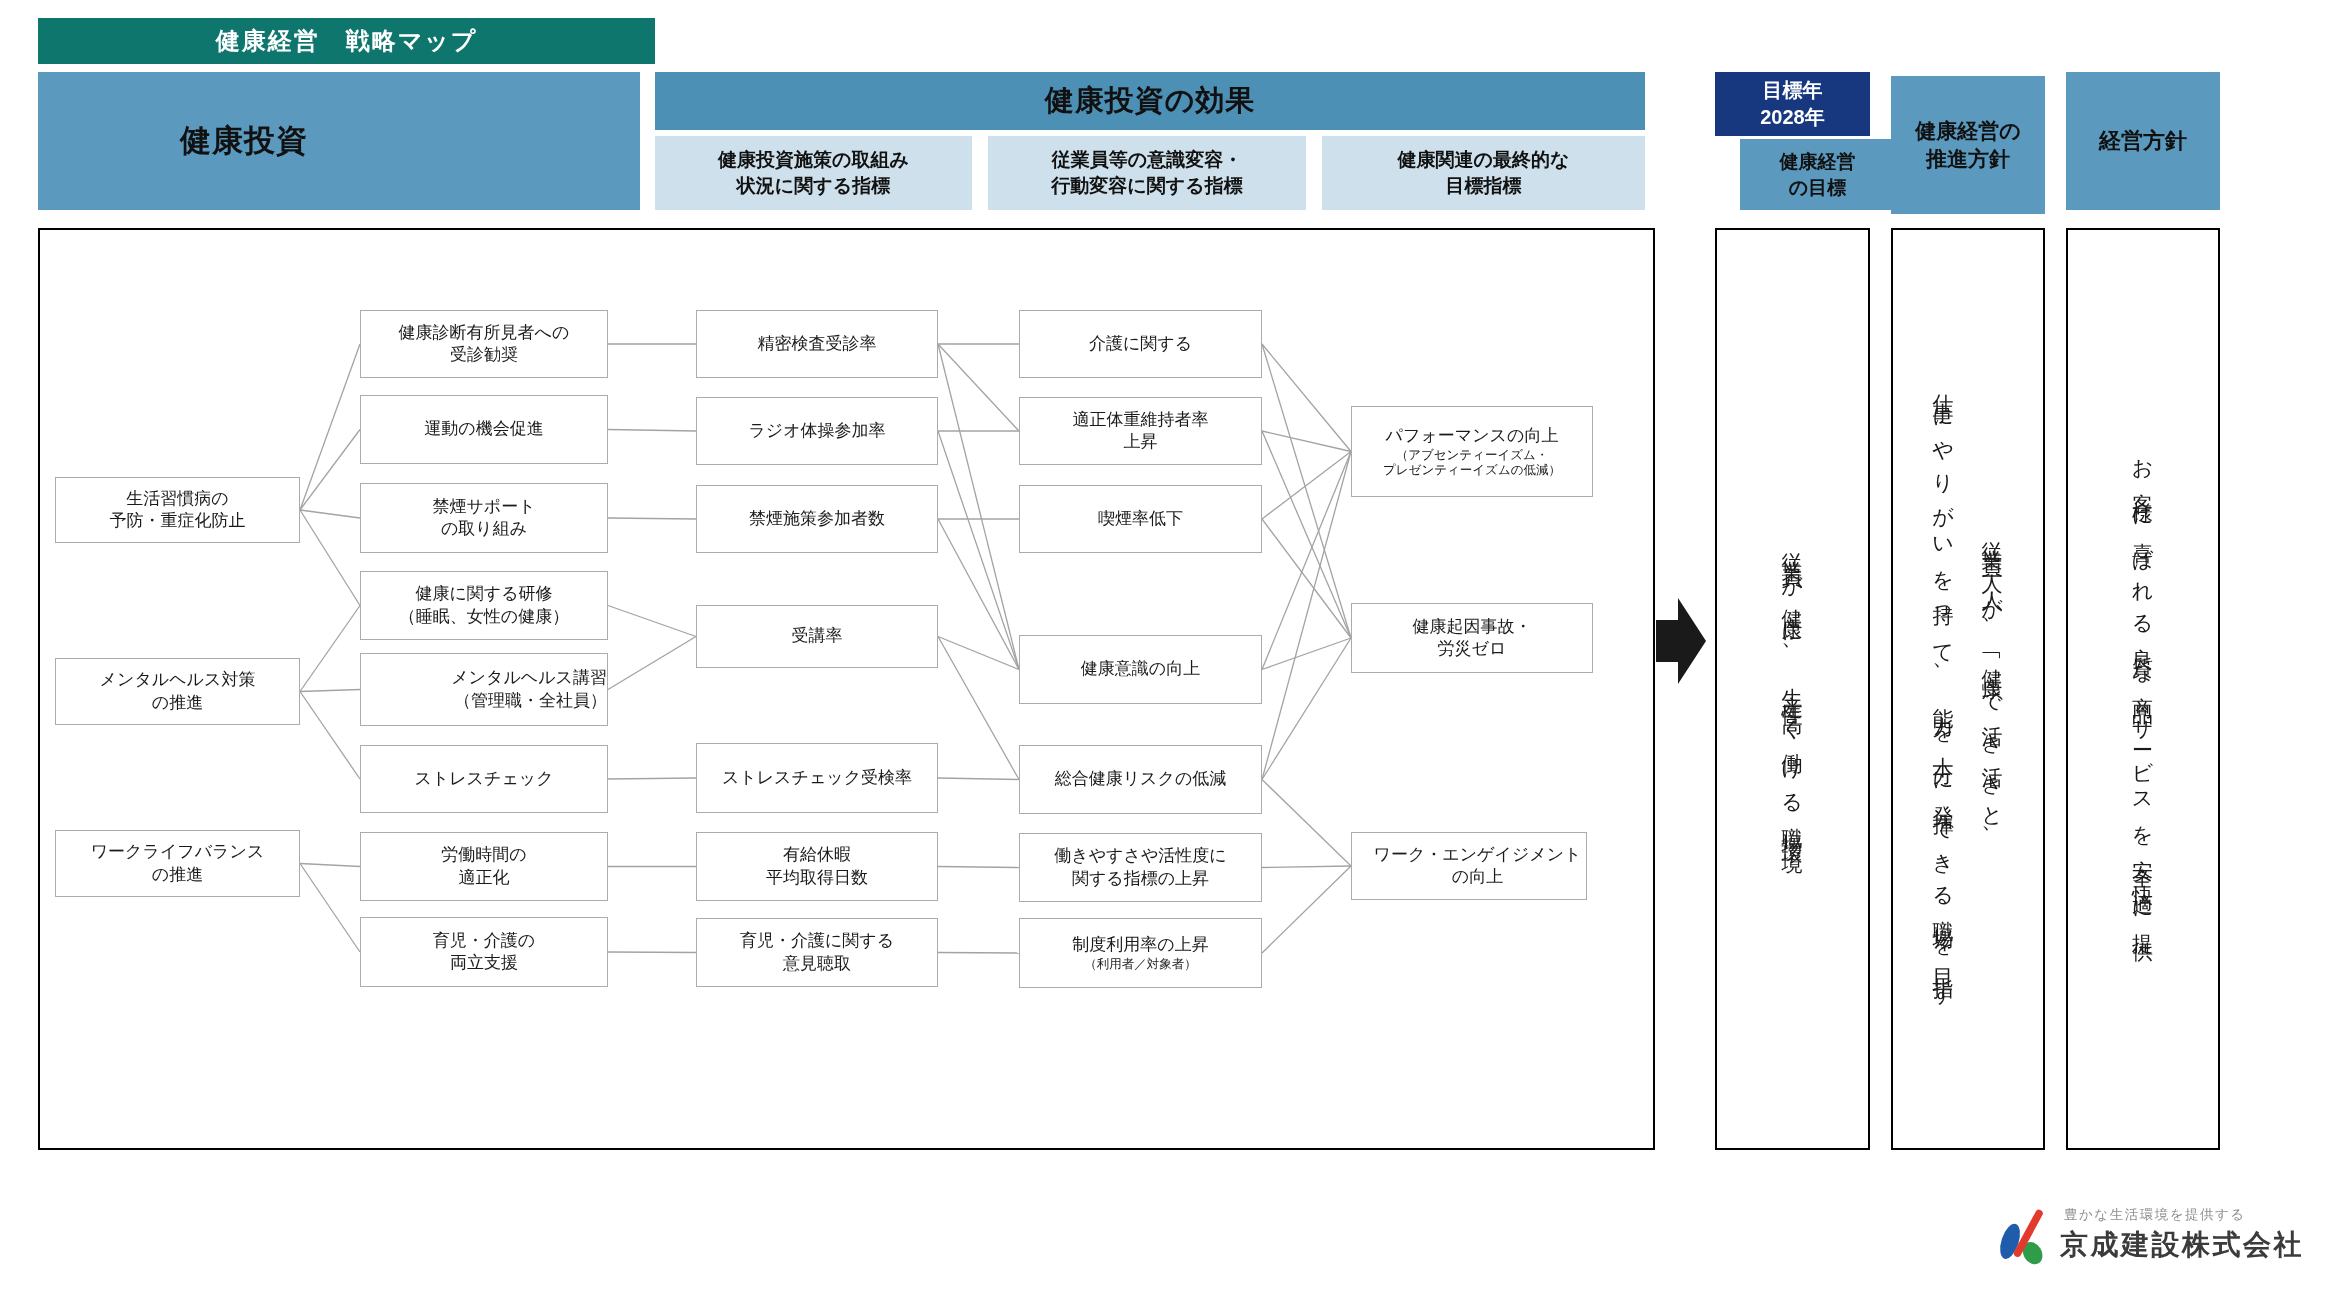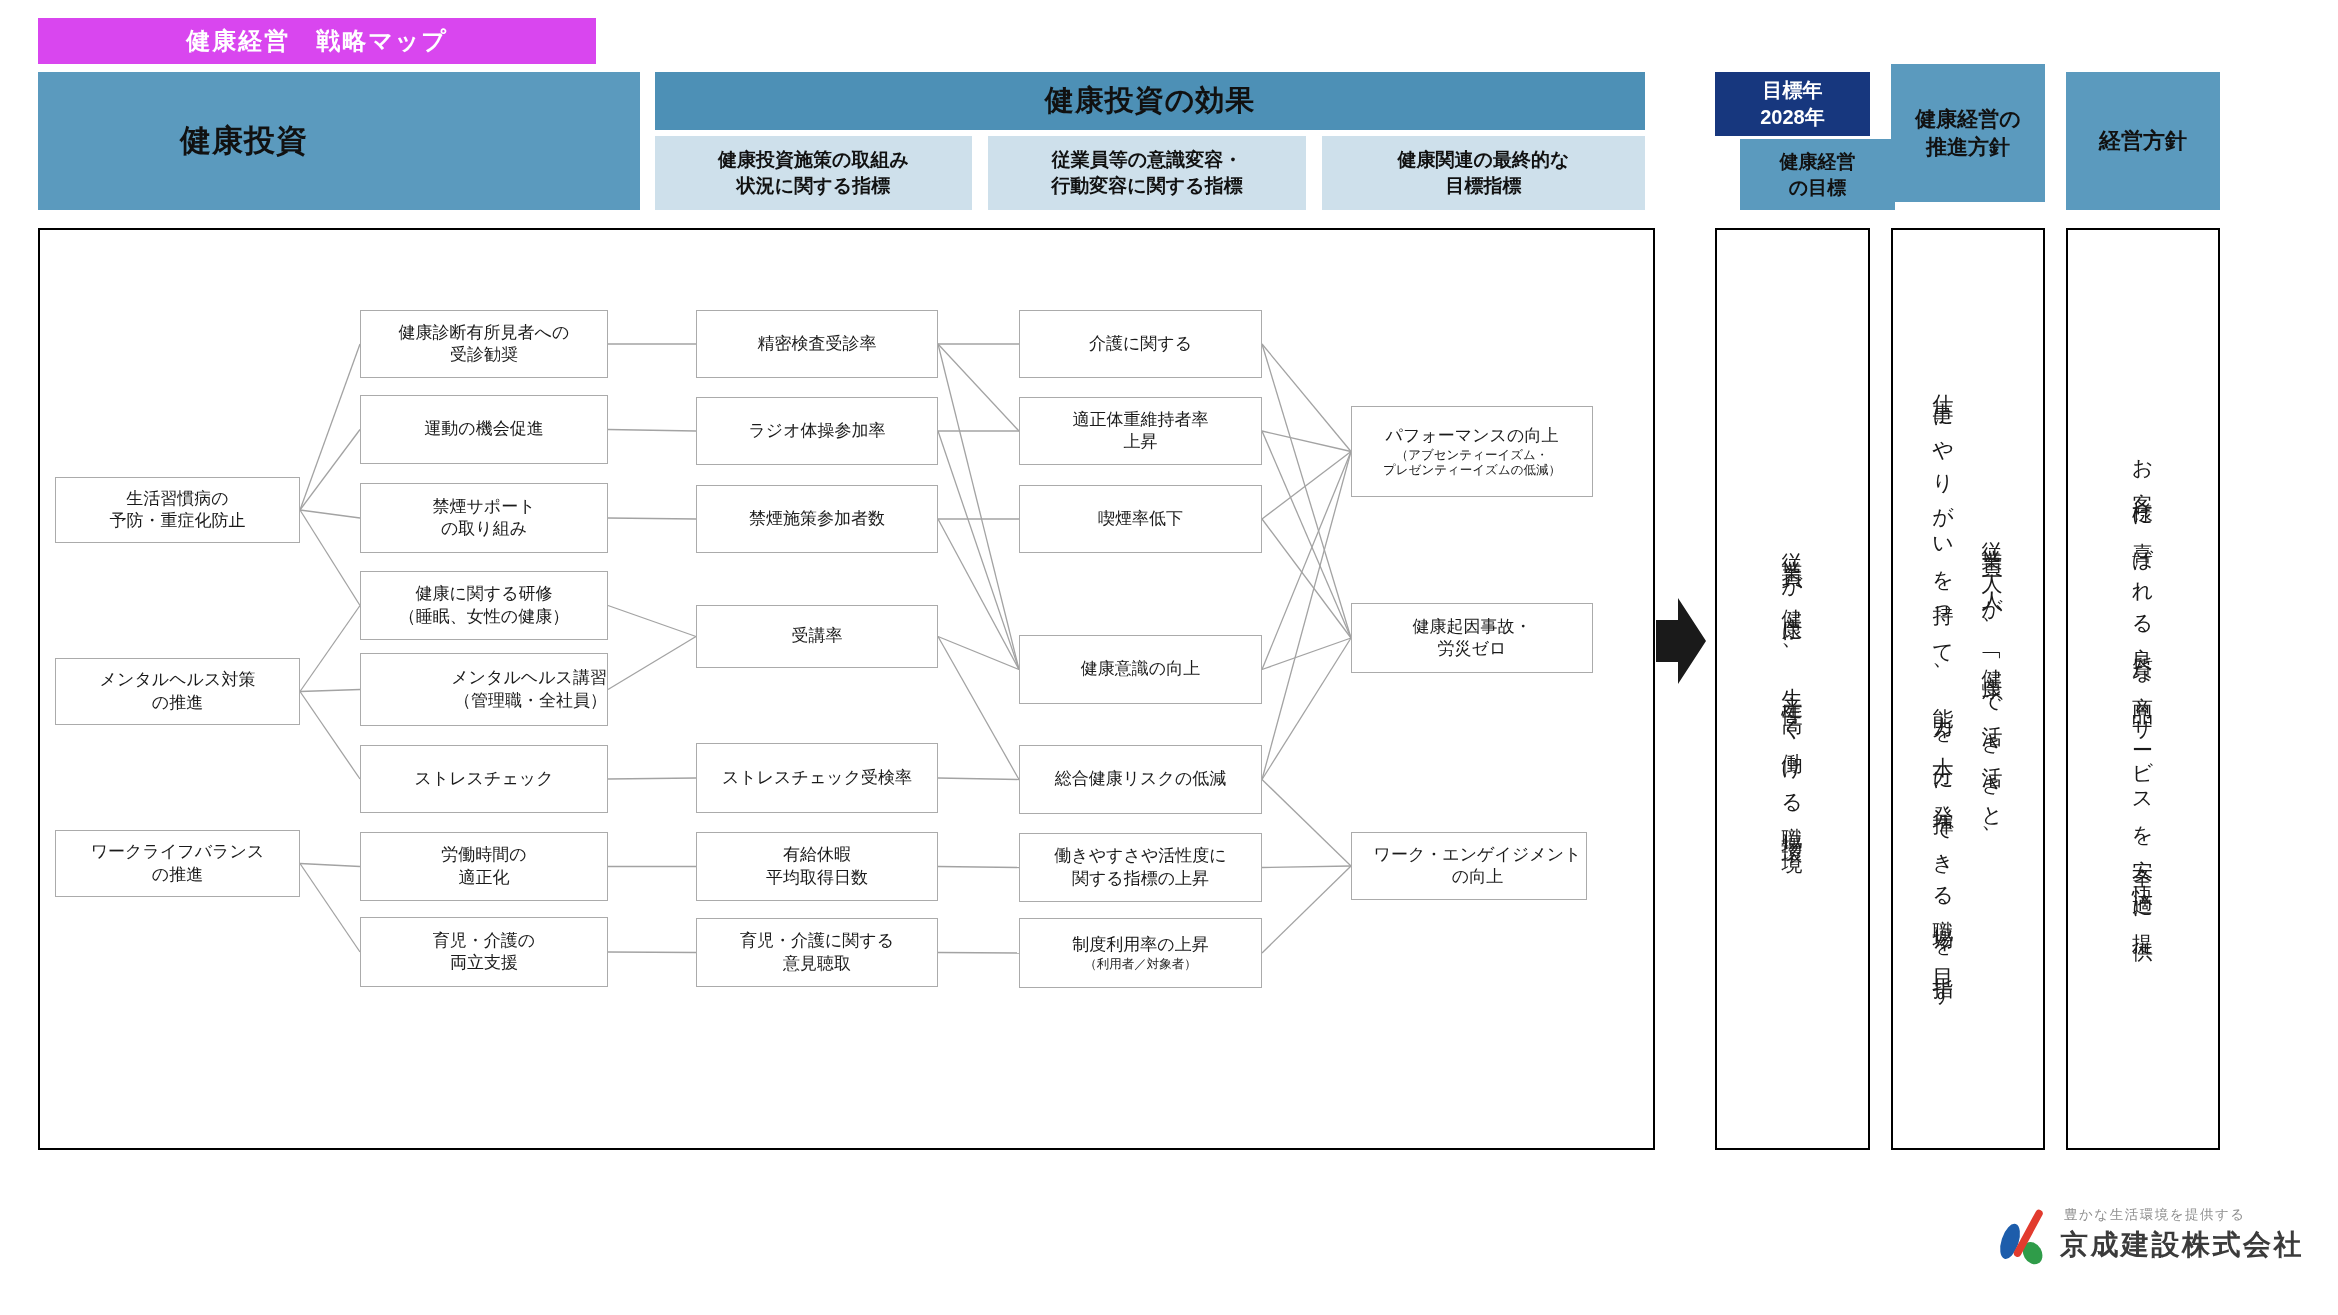--- a/index.html
+++ b/index.html
@@ -4,21 +4,21 @@
 <style>
   html,body{margin:0;padding:0;background:#fff;}
   #page{
     position:relative;width:2338px;height:1315px;background:#ffffff;
     font-family:"Liberation Sans","DejaVu Sans",sans-serif;color:#1a1a1a;overflow:hidden;
   }
   .abs{position:absolute;}
   .prelines{white-space:pre-line;}
   
   .titlebar{
-    left:38px;top:18px;width:558px;height:46px;background:#d946ef;color:#ffffff;
+    left:38px;top:18px;width:617px;height:46px;background:#0f766e;color:#ffffff;
     display:flex;align-items:center;justify-content:center;font-size:24px;font-weight:bold;letter-spacing:2px;
   }
   .invest-box{
     left:38px;top:72px;width:602px;height:138px;background:#5B9ABE;
     display:flex;align-items:center;justify-content:center;
   }
   .invest-box .t{font-size:31px;font-weight:bold;color:#111;padding-right:190px;letter-spacing:1px;}
   .effect-box{
     left:655px;top:72px;width:990px;height:58px;background:#4D90B6;
     display:flex;align-items:center;justify-content:center;font-size:29px;font-weight:bold;color:#111;letter-spacing:1px;
@@ -235,21 +235,21 @@
   </svg>
 
   <div class="abs colhdr hdr-navy prelines" style="left:1715px;top:72px;width:155px;height:64px;font-size:20px;">目標年
 2028年</div>
   <div class="abs colhdr hdr-teal prelines" style="left:1715px;top:139px;width:155px;height:71px;font-size:19px;margin-left:25px;">健康経営
 の目標</div>
   <div class="abs vcol-box" style="left:1715px;top:228px;width:155px;height:922px;">
     <div class="vtext">従業員が健康に、生産性高く働ける職場環境</div>
   </div>
 
-  <div class="abs colhdr hdr-teal prelines" style="left:1891px;top:64px;width:154px;height:138px;font-size:21px;">健康経営の
+  <div class="abs colhdr hdr-teal prelines" style="left:1891px;top:76px;width:154px;height:138px;font-size:21px;">健康経営の
 推進方針</div>
   <div class="abs vcol-box" style="left:1891px;top:228px;width:154px;height:922px;">
     <div class="vtext">従業員一人一人が、「健康」で活き活きと、</div>
     <div class="vtext">仕事にやりがいを持って、能力を十分に発揮できる職場を目指す</div>
   </div>
 
   <div class="abs colhdr hdr-teal" style="left:2066px;top:72px;width:154px;height:138px;font-size:22px;">経営方針</div>
   <div class="abs vcol-box" style="left:2066px;top:228px;width:154px;height:922px;">
     <div class="vtext">お客様に喜ばれる良質な商品・サービスを安全・快適に提供</div>
   </div>

